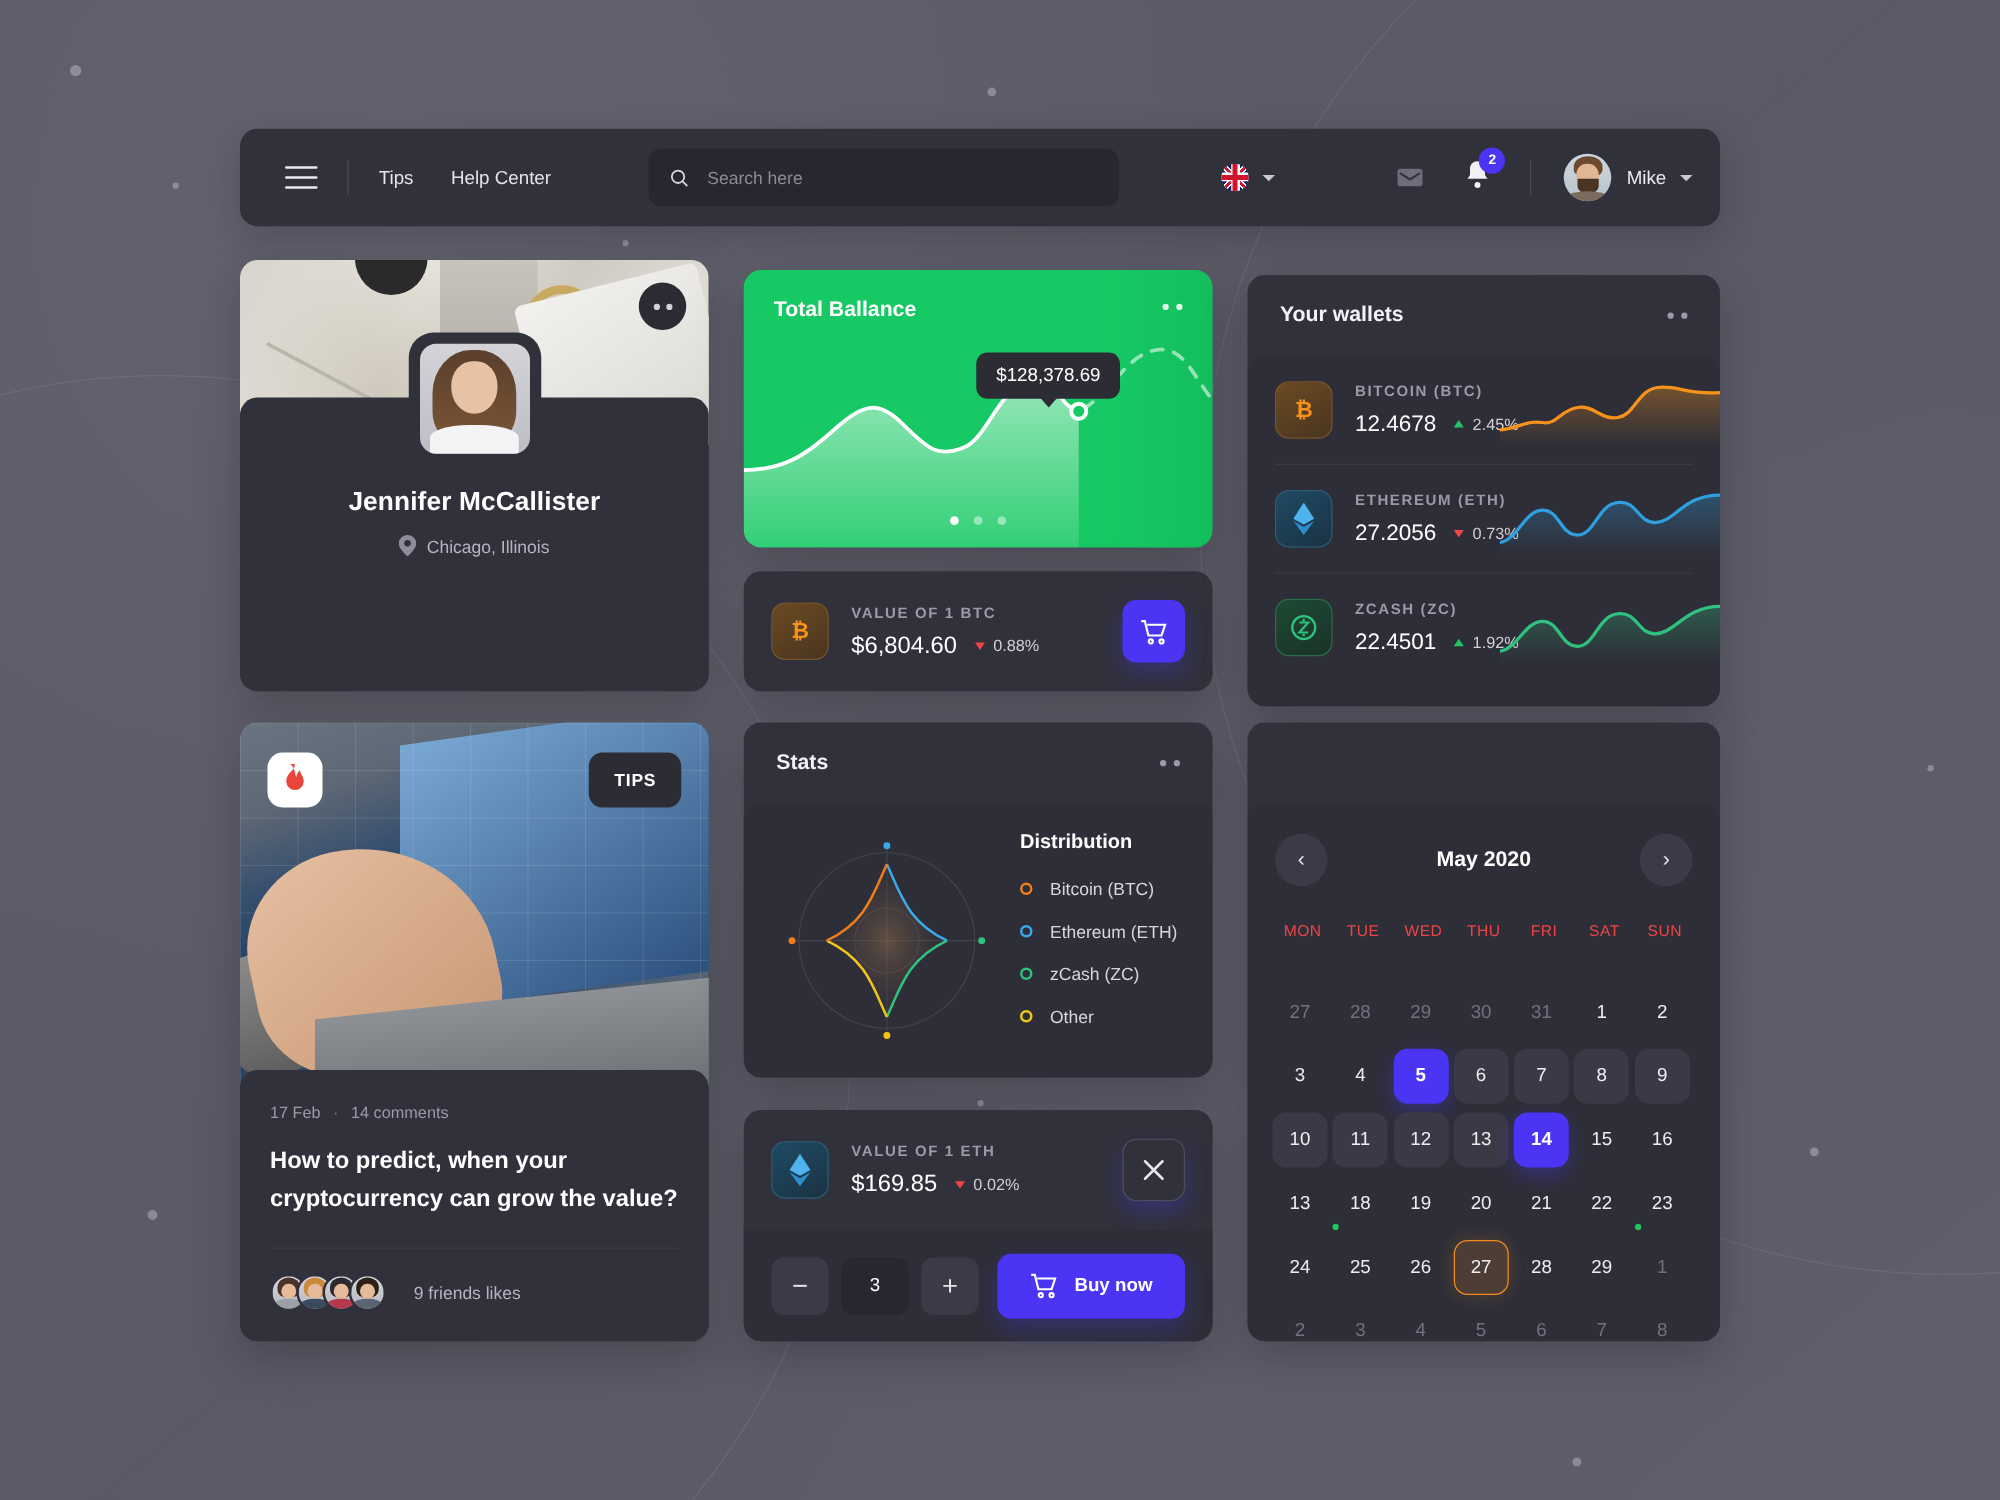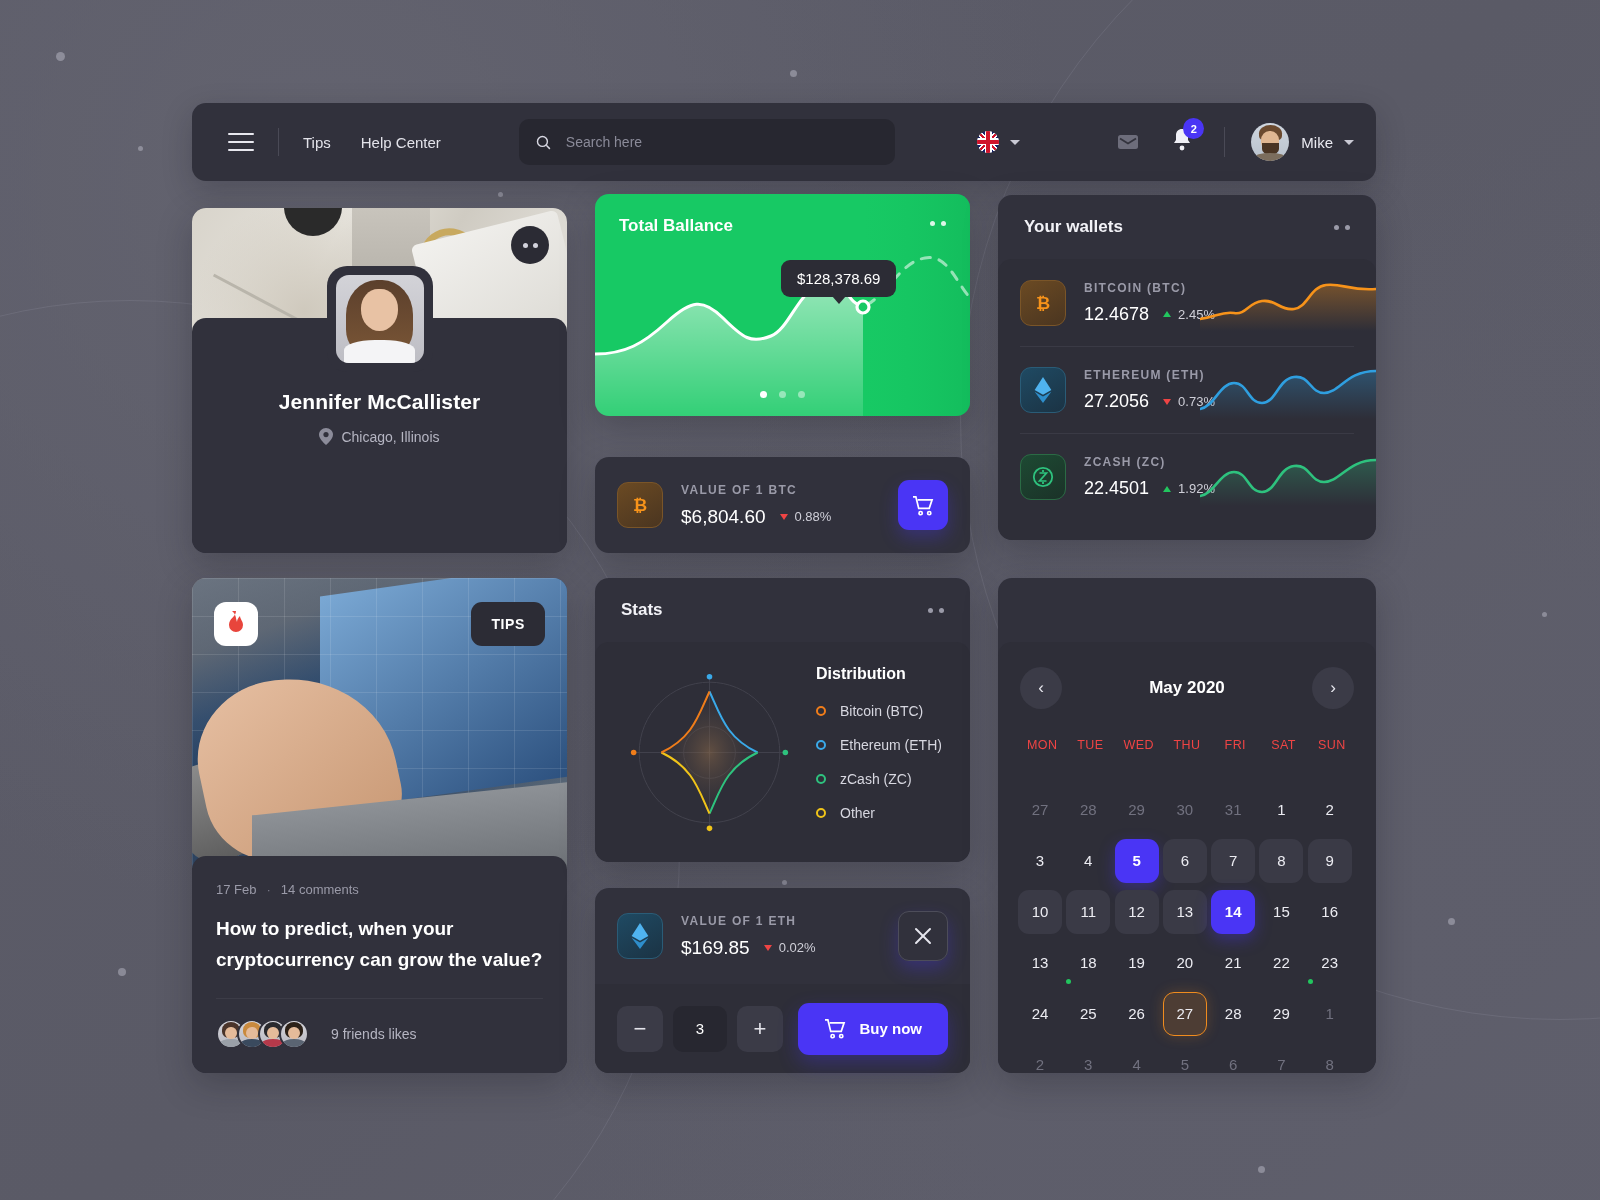--- a/index.html
+++ b/index.html
@@ -141,21 +141,21 @@
     width:52px; height:46px; border-radius:9px; background:#3b3b47;
     display:flex; align-items:center; justify-content:center; cursor:pointer;
   }
   .btn-primary {
     height:46px; padding:0 26px; border-radius:9px; background:#4a35f5; color:#fff;
     display:flex; align-items:center; gap:13px; font-size:15px; font-weight:bold;
     cursor:pointer; box-shadow:0 8px 20px rgba(74,53,245,.28);
   }
 
   
-  #balance { left:595px; top:194px; width:375px; height:222px; overflow:hidden;
+  #balance { left:595px; top:216px; width:375px; height:222px; overflow:hidden;
      background:#17c964; border-radius:14px; }
   #balance .bal-title { position:absolute; left:24px; top:22px; color:#fff;
      font-size:17px; font-weight:bold; z-index:4; }
   #balance .bal-dots { position:absolute; right:24px; top:27px; display:flex; gap:6px; z-index:4; cursor:pointer;}
   #balance .bal-dots i { width:5px;height:5px;border-radius:50%;background:rgba(255,255,255,.85);display:block;}
   .tooltip {
     position:absolute; left:186px; top:66px; background:#2c2c35; color:#fff;
     padding:10px 16px; border-radius:9px; font-size:15px; z-index:5; white-space:nowrap;
   }
   .tooltip::after { content:""; position:absolute; left:50%; bottom:-7px; margin-left:-7px;
@@ -183,21 +183,21 @@
   .tri-dn { width:0;height:0;border-left:4px solid transparent;border-right:4px solid transparent;
      border-top:6px solid #ef4444; }
   .sq-btn {
     margin-left:auto; width:50px; height:50px; border-radius:11px; background:#4a35f5;
     display:flex; align-items:center; justify-content:center; cursor:pointer;
     box-shadow:0 8px 18px rgba(74,53,245,.3);
   }
   .sq-btn.ghost { background:transparent; border:1px solid #4d4d5a; }
 
   
-  #wallets { left:998px; top:195px; width:378px; height:345px; overflow:hidden; }
+  #wallets { left:998px; top:220px; width:378px; height:345px; overflow:hidden; }
   .wallet-body { position:absolute; left:0; top:64px; right:0; bottom:0;
      background:#2e2e38; border-radius:14px; padding:0 22px; }
   .wallet-row { height:87px; display:flex; align-items:center; position:relative; }
   .wallet-row + .wallet-row { border-top:1px solid #3a3a45; }
   .w-name { color:#9a9aa8; font-size:12px; letter-spacing:1.3px; font-weight:bold; }
   .w-amt { color:#fff; font-size:18px; }
   .w-meta { margin-left:18px; }
   .spark { position:absolute; right:-22px; top:14px; width:176px; height:58px; }
 
   

